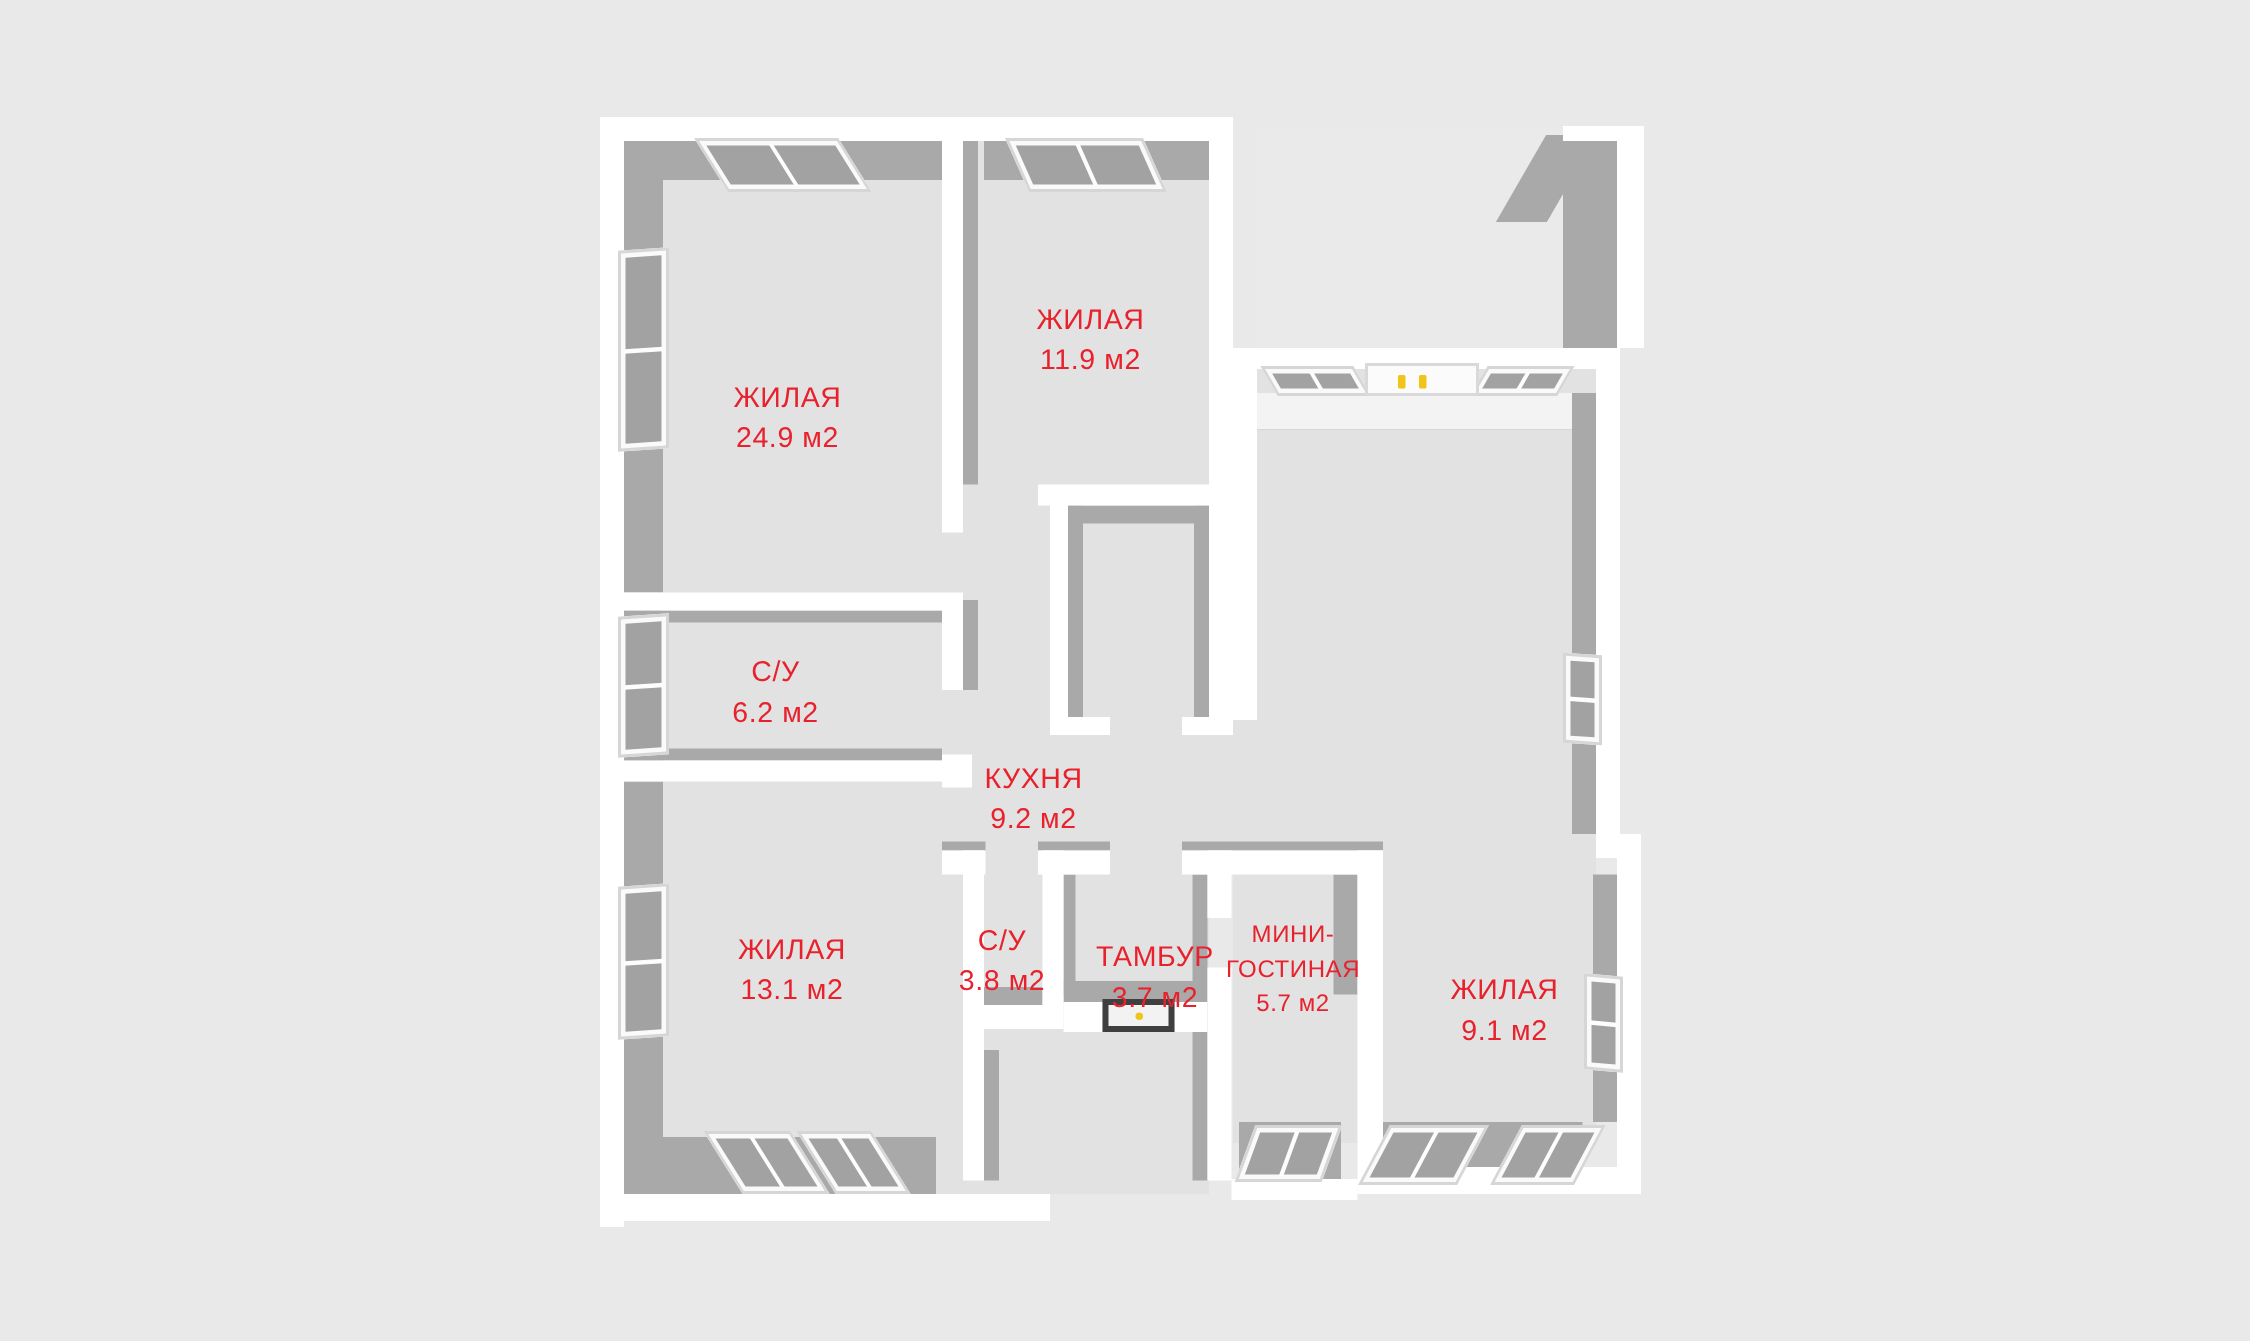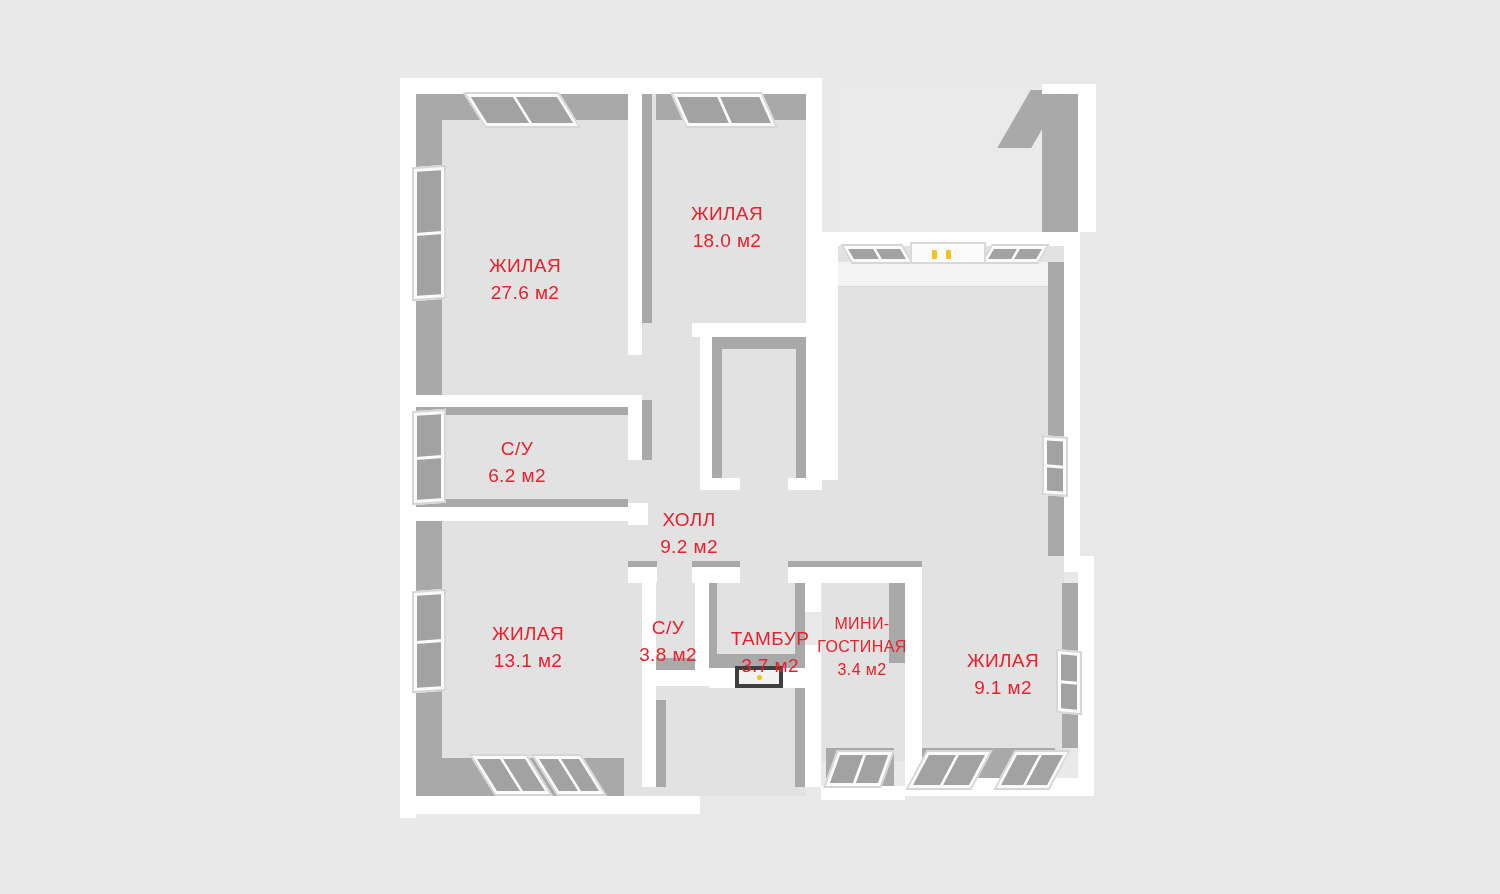--- a/index.html
+++ b/index.html
@@ -179,49 +179,49 @@
   <div class="handle" style="left:932px;top:250px"></div>
   <div class="handle" style="left:946px;top:250px"></div>
 
   <div class="el edoor" style="left:735px;top:666px;width:48px;height:22px">
       <i></i>
       <b></b>
     </div>
 
   <div class="label" style="left:525px;top:252px">
     <span>ЖИЛАЯ</span>
-    <span>27.6 м2</span>
+    <span>24.9 м2</span>
   </div>
   <div class="label" style="left:727px;top:200px">
     <span>ЖИЛАЯ</span>
-    <span>18.0 м2</span>
+    <span>11.9 м2</span>
   </div>
   <div class="label" style="left:517px;top:435px">
     <span>С/У</span>
     <span>6.2 м2</span>
   </div>
   <div class="label" style="left:689px;top:506px">
-    <span>ХОЛЛ</span>
+    <span>КУХНЯ</span>
     <span>9.2 м2</span>
   </div>
   <div class="label" style="left:528px;top:620px">
     <span>ЖИЛАЯ</span>
     <span>13.1 м2</span>
   </div>
   <div class="label" style="left:668px;top:614px">
     <span>С/У</span>
     <span>3.8 м2</span>
   </div>
   <div class="label" style="left:770px;top:625px">
     <span>ТАМБУР</span>
     <span>3.7 м2</span>
   </div>
   <div class="label sm" style="left:862px;top:612px">
     <span>МИНИ-</span>
     <span>ГОСТИНАЯ</span>
-    <span>3.4 м2</span>
+    <span>5.7 м2</span>
   </div>
   <div class="label" style="left:1003px;top:647px">
     <span>ЖИЛАЯ</span>
     <span>9.1 м2</span>
   </div>
 
 </div>
 
 </body></html>

